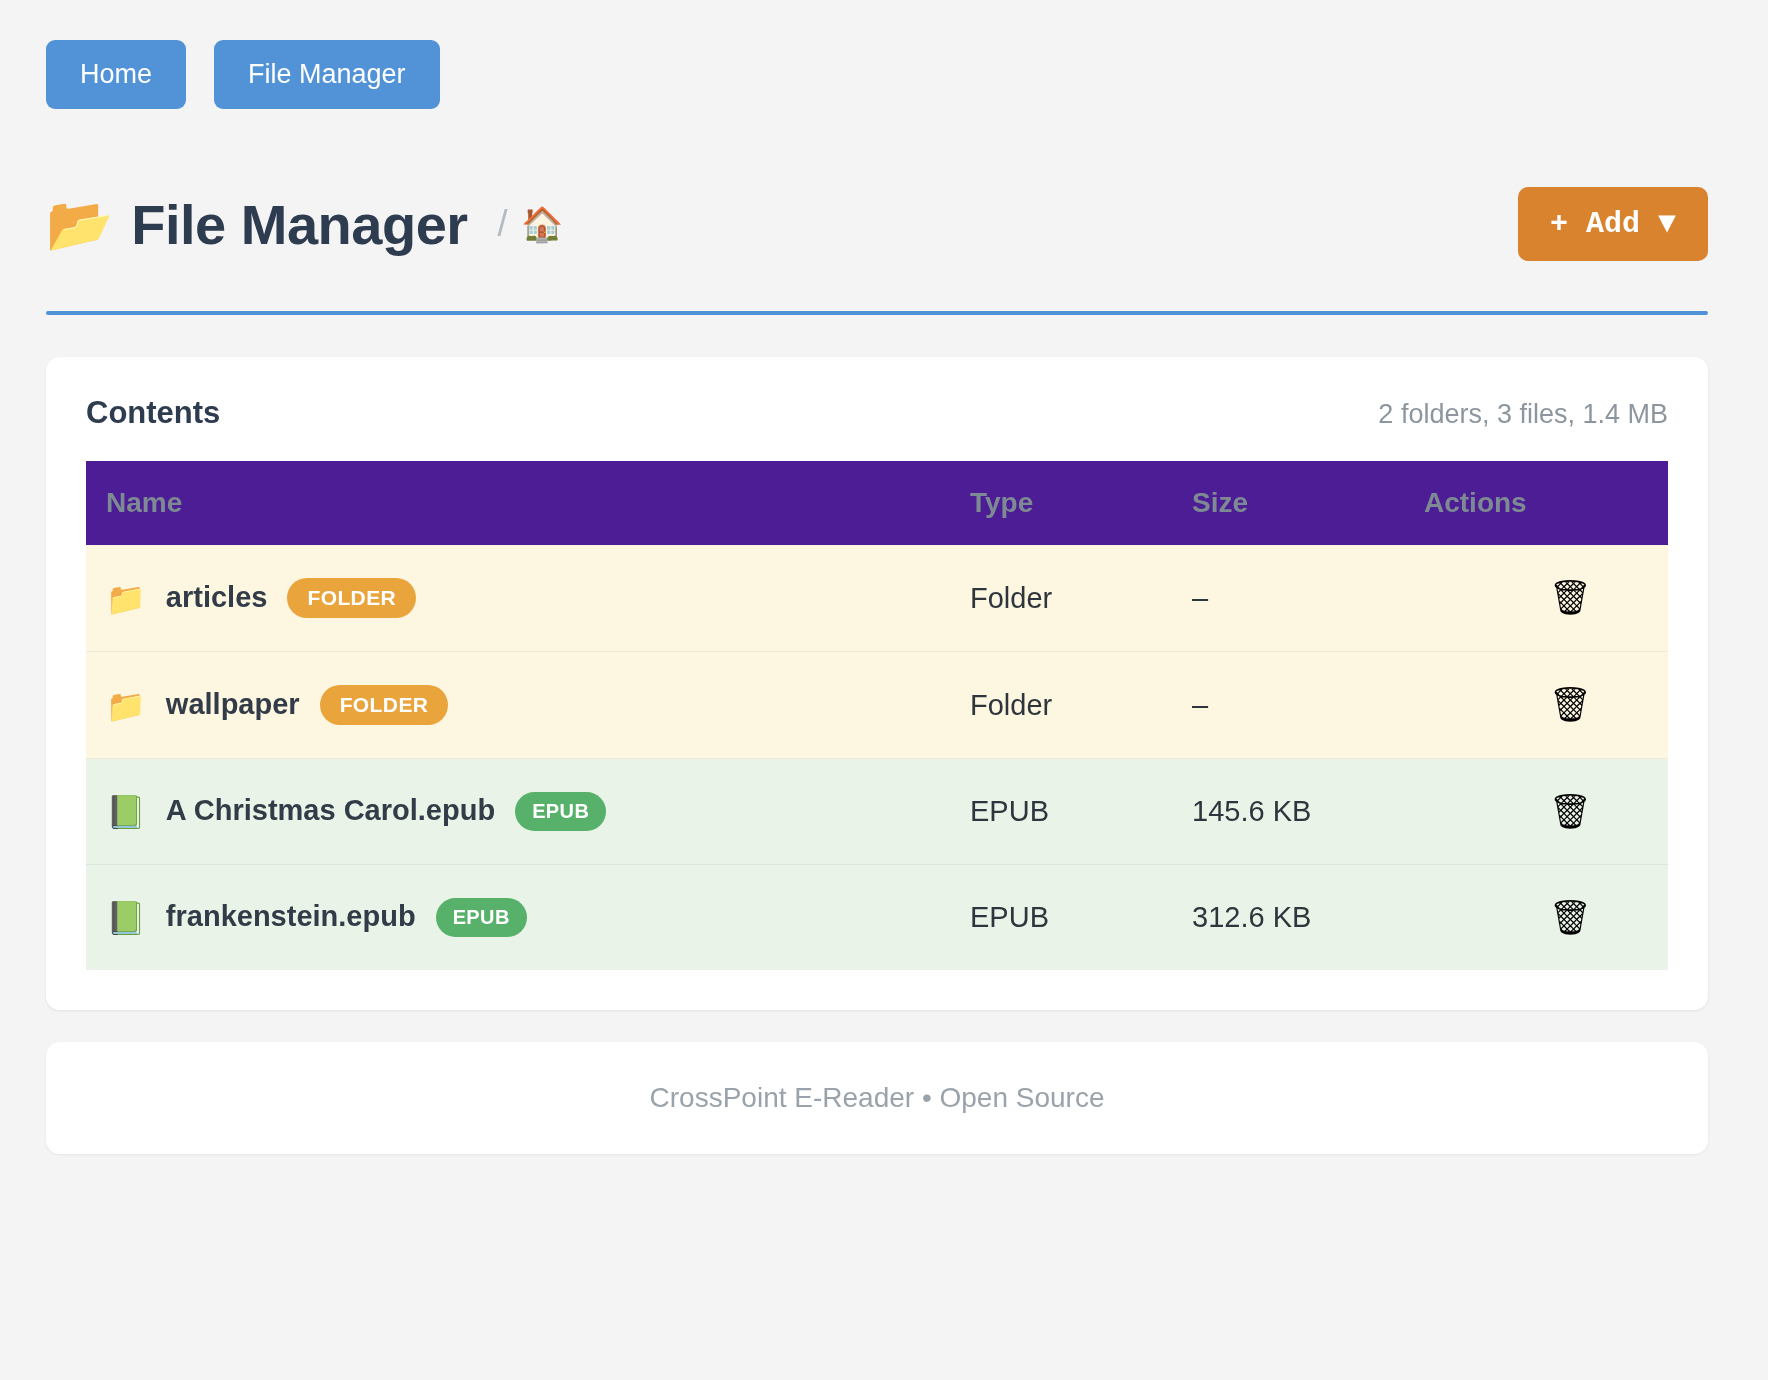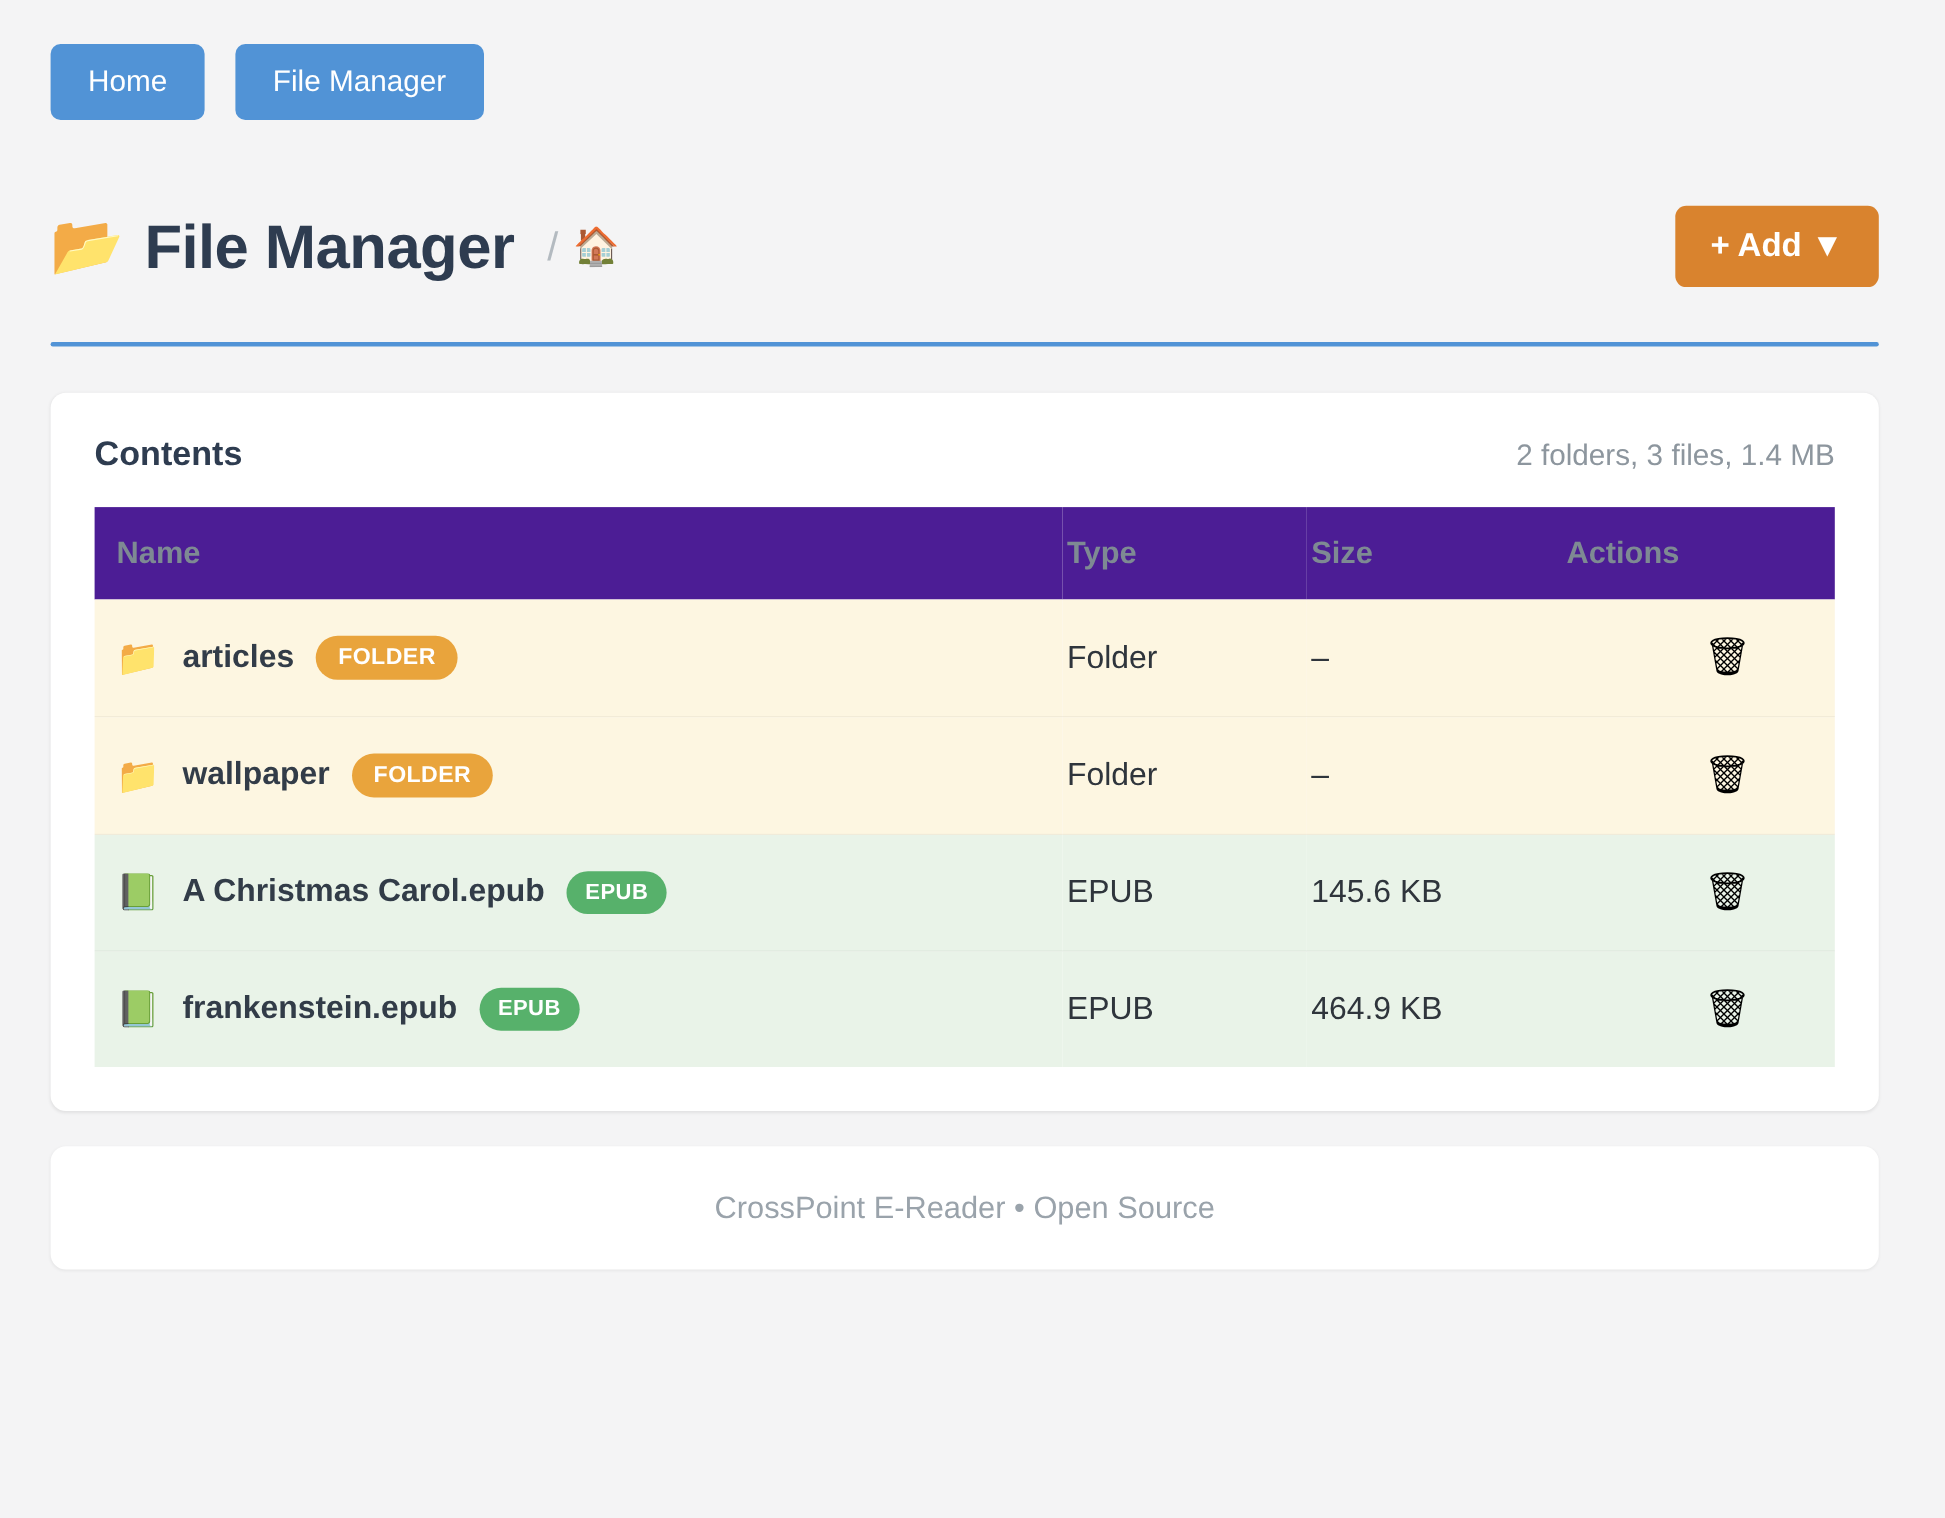--- a/index.html
+++ b/index.html
@@ -26,21 +26,21 @@
   .page-title-wrap { display:flex; align-items:center; gap:18px; }
   .title-folder { font-size:54px; line-height:1; }
   h1.page-title { font-size:56px; font-weight:800; color:#2e3c50; letter-spacing:-0.5px; }
   .breadcrumb { margin-left:30px; display:flex; align-items:center; gap:14px; }
   .crumb-sep { color:#b3bac0; font-size:36px; font-weight:300; }
   .crumb-home { font-size:34px; line-height:1; cursor:pointer; }
   .spacer { flex:1; }
   .add-btn {
     background:var(--accent-orange,#d9832e);
     color:#fff; border:none; cursor:pointer;
-    font-family:Liberation Sans, sans-serif;
+    font-family:Liberation Mono, monospace;
     font-weight:bold; font-size:30px; padding:20px 32px; border-radius:10px;
     white-space:nowrap;
   }
 
   .title-rule { margin-top:50px; height:4px; background:var(--accent-blue,#5193d6); border-radius:2px; }
 
   
   .card {
     margin-top:42px; background:#fff; border-radius:14px;
     box-shadow:0 1px 3px rgba(0,0,0,0.08);
@@ -143,21 +143,21 @@
           </tr>
           <tr class="row-epub">
             <td class="cell-name"><span class="file-icon">📗</span><span class="file-name">A Christmas Carol.epub</span><span class="badge badge-epub">EPUB</span></td>
             <td class="cell-type">EPUB</td>
             <td class="cell-size">145.6 KB</td>
             <td class="cell-actions"><button class="trash-btn">🗑</button></td>
           </tr>
           <tr class="row-epub">
             <td class="cell-name"><span class="file-icon">📗</span><span class="file-name">frankenstein.epub</span><span class="badge badge-epub">EPUB</span></td>
             <td class="cell-type">EPUB</td>
-            <td class="cell-size">464.9 KB</td>
+            <td class="cell-size">312.6 KB</td>
             <td class="cell-actions"><button class="trash-btn">🗑</button></td>
           </tr>
         </tbody>
     </table>
   </div>
 
   <div class="footer-card">
     <div class="footer-text">CrossPoint E-Reader • Open Source</div>
   </div>
 

